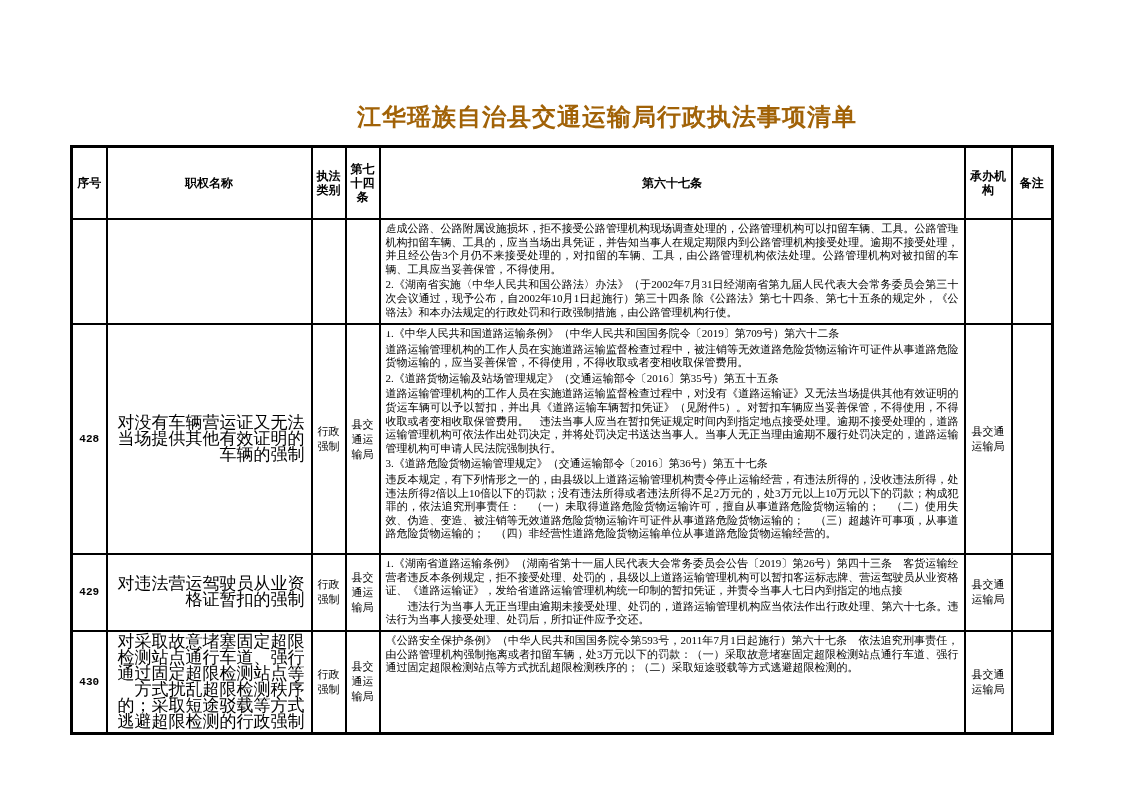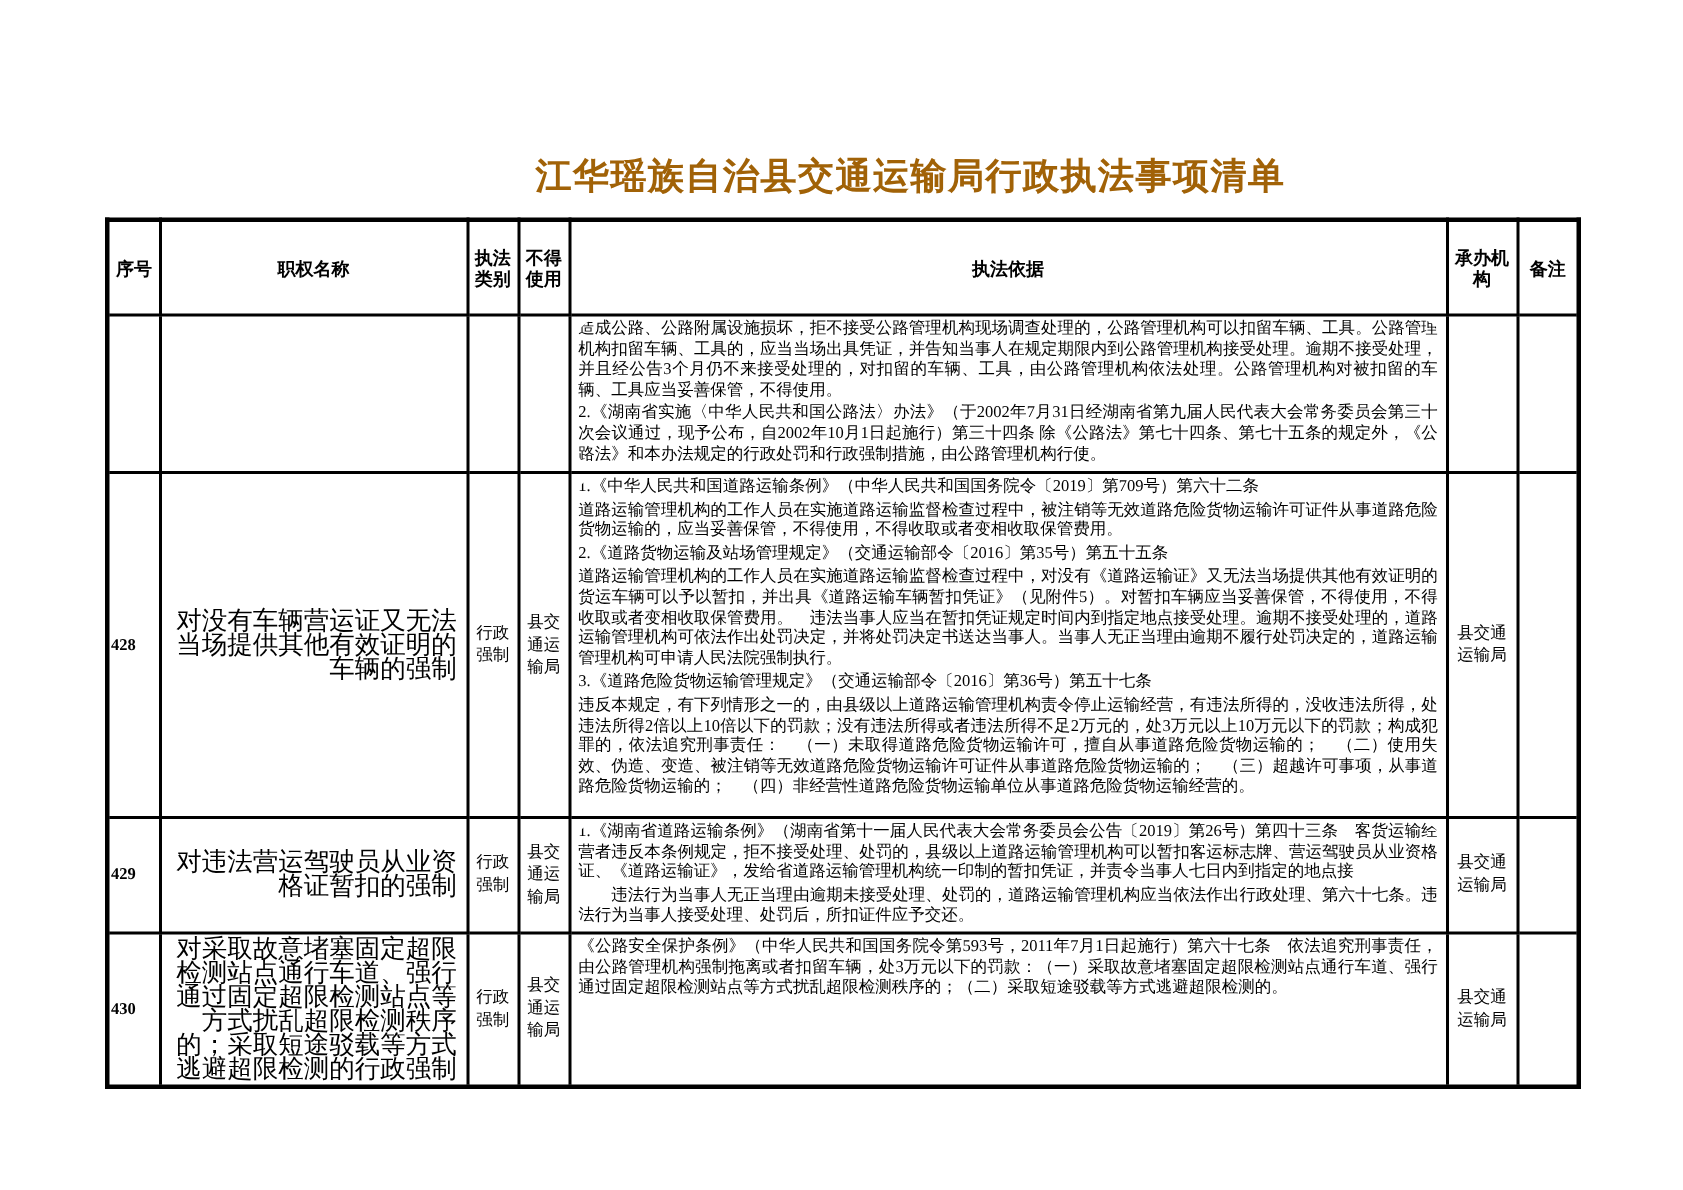--- a/index.html
+++ b/index.html
@@ -25,23 +25,23 @@
     border:2px solid #000;
     overflow:hidden;
     word-break:break-all;
   }
   table.main th{
     font-weight:bold;font-size:12px;line-height:14px;
     text-align:center;vertical-align:middle;
     padding:14px 1px;height:33px;
   }
   td.c-seq{
-    text-align:left;vertical-align:middle;
+    text-align:center;vertical-align:middle;
     font-size:11px;font-weight:bold;
-    font-family:Liberation Serif, serif;
+    font-family:Liberation Mono, monospace;
   }
   td.c-name{
     text-align:right;vertical-align:middle;
     font-size:17px;line-height:16px;padding:2px 6px;
   }
   td.c-cat, td.c-subj, td.c-agency, td.c-note{
     text-align:center;vertical-align:middle;
     font-size:11px;line-height:15px;padding:1px;
   }
   td.c-basis{
@@ -69,22 +69,22 @@
     <col style="width:34px">
     <col style="width:585px">
     <col style="width:47px">
     <col style="width:41px">
   </colgroup>
   <thead>
     <tr id="header-row">
         <th>序号</th>
         <th>职权名称</th>
         <th>执法类别</th>
-        <th>不得使用</th>
-        <th>执法依据</th>
+        <th>第七十四条</th>
+        <th>第六十七条</th>
         <th>承办机构</th>
         <th>备注</th>
       </tr>
   </thead>
   <tbody id="table-body">
       <tr class="r0">
         <td class="c-seq"></td>
         <td class="c-name"></td>
         <td class="c-cat"></td>
         <td class="c-subj"></td>

